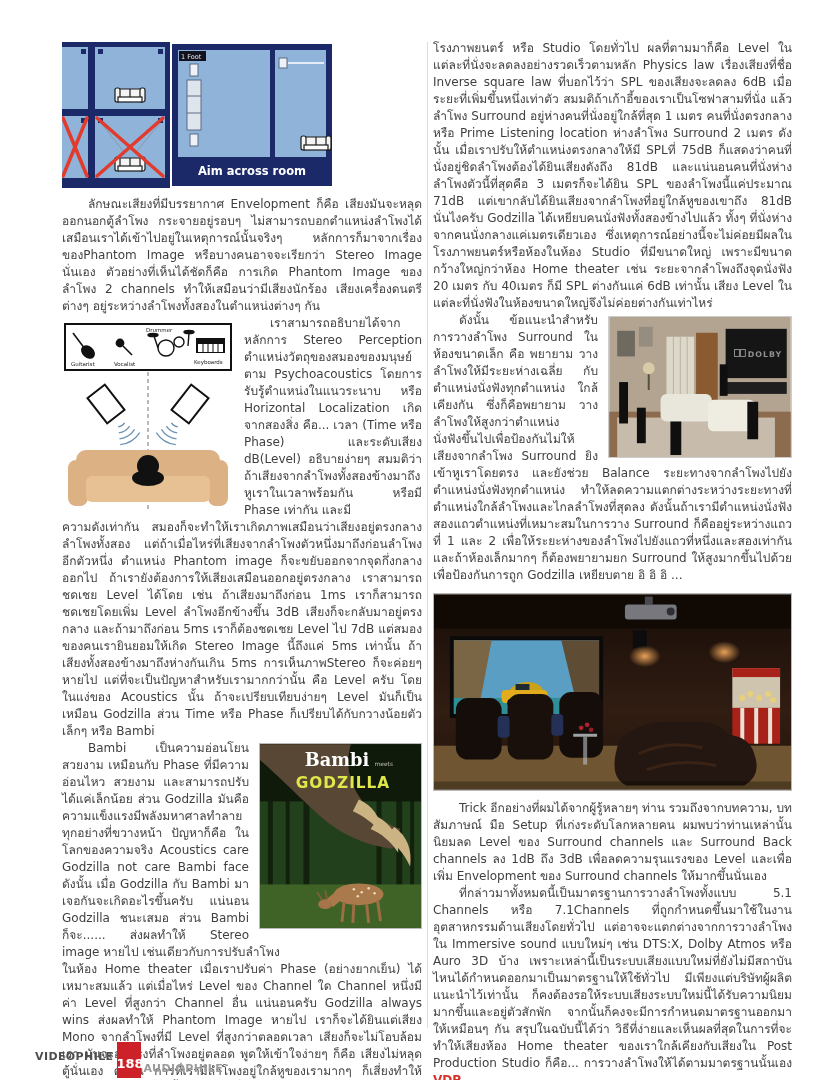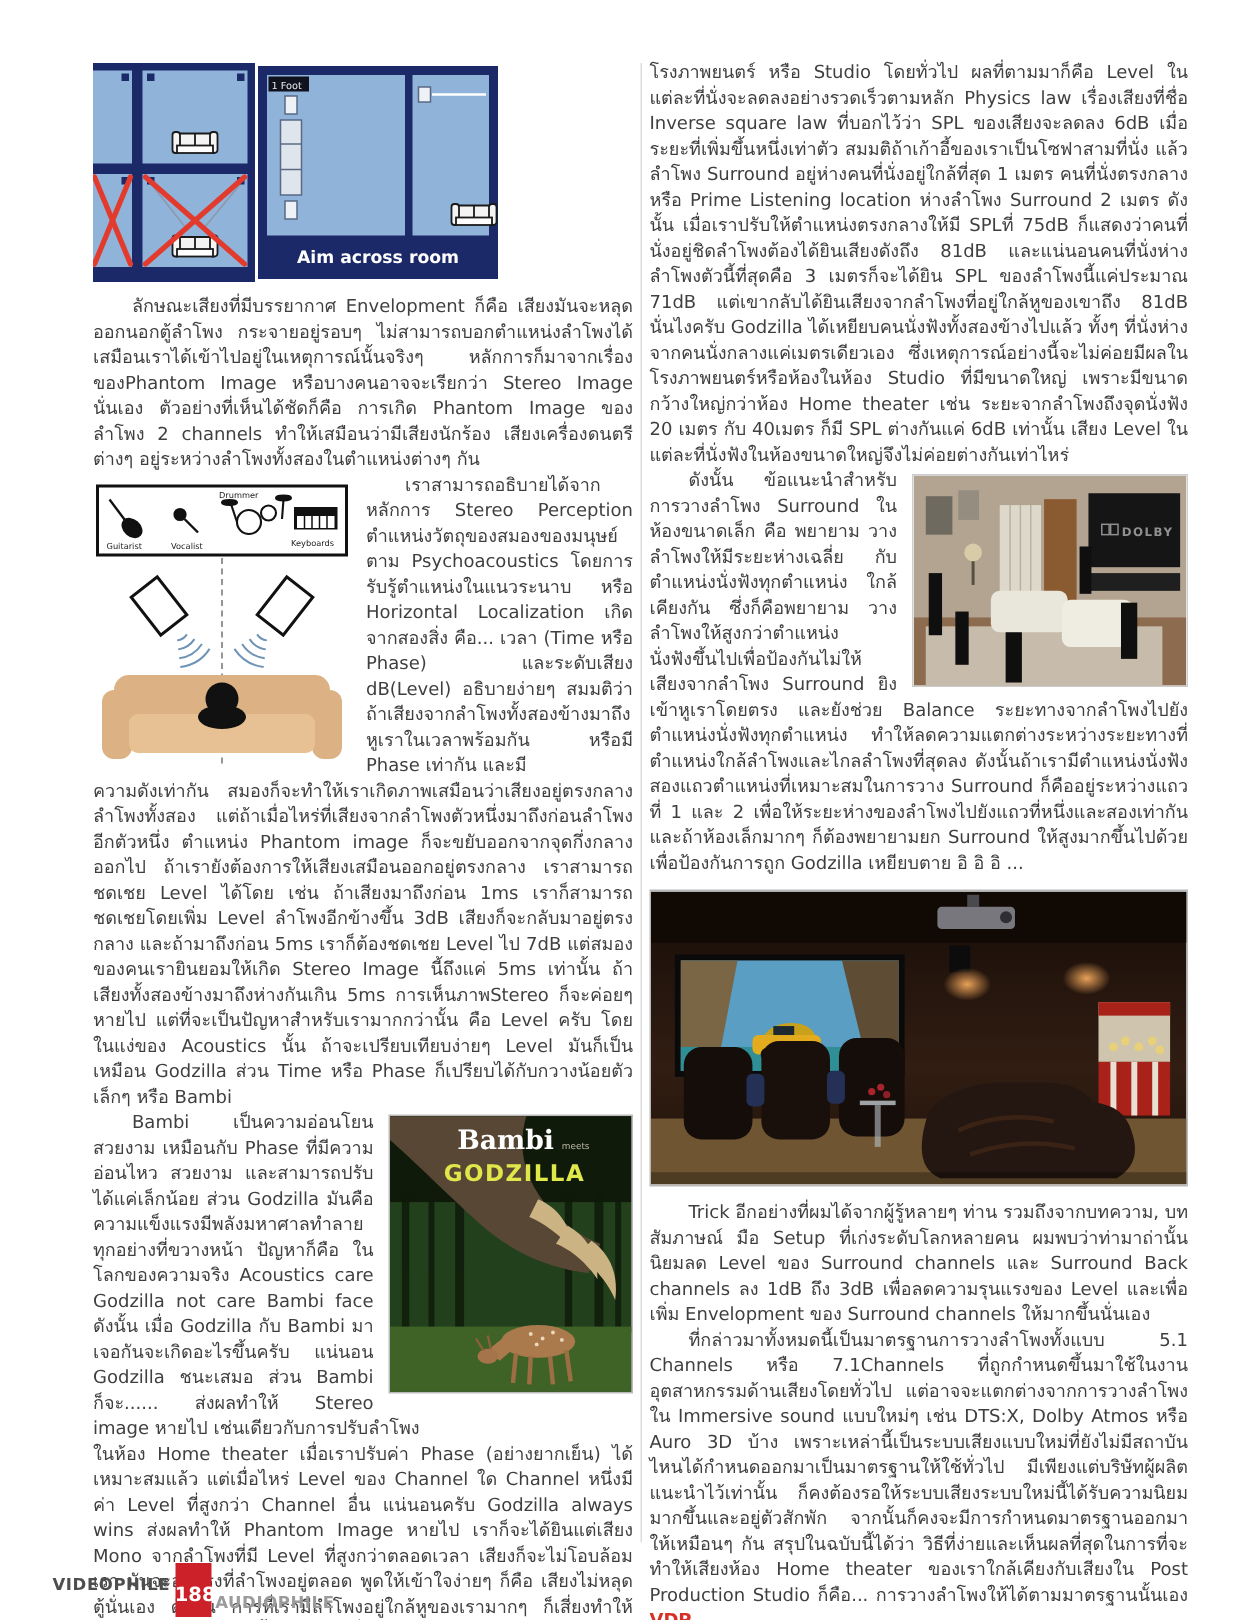--- a/index.html
+++ b/index.html
@@ -314,21 +314,21 @@
           <circle cx="158" cy="136" r="2.4" fill="#8f1e26"></circle>
       </g>
       <g>
         <path d="M186,148 q-12,36 8,44 l118,0 q18,-10 10,-32 q-5,-17 -26,-19 q-9,-13 -31,-13 l-36,0 q-30,3 -43,20 z" fill="#241711"></path>
         <path d="M206,160 q30,-14 64,-6" stroke="#3a2315" stroke-width="3" fill="none"></path>
         <path d="M214,176 q34,-12 70,-4" stroke="#3a2315" stroke-width="3" fill="none"></path>
       </g>
       <rect y="188" width="359" height="8" fill="#000" opacity="0.3"></rect>
     </svg>
 
-    <p class="ind">Trick อีกอย่างที่ผมได้จากผู้รู้หลายๆ ท่าน รวมถึงจากบทความ, บทสัมภาษณ์ มือ Setup ที่เก่งระดับโลกหลายคน ผมพบว่าท่ามาถ่านั้นนิยมลด Level ของ Surround channels และ Surround Back channels ลง 1dB ถึง 3dB เพื่อลดความรุนแรงของ Level และเพื่อเพิ่ม Envelopment ของ Surround channels ให้มากขึ้นนั่นเอง</p>
+    <p class="ind">Trick อีกอย่างที่ผมได้จากผู้รู้หลายๆ ท่าน รวมถึงจากบทความ, บทสัมภาษณ์ มือ Setup ที่เก่งระดับโลกหลายคน ผมพบว่าท่านเหล่านั้นนิยมลด Level ของ Surround channels และ Surround Back channels ลง 1dB ถึง 3dB เพื่อลดความรุนแรงของ Level และเพื่อเพิ่ม Envelopment ของ Surround channels ให้มากขึ้นนั่นเอง</p>
     <p class="ind"><span>ที่กล่าวมาทั้งหมดนี้เป็นมาตรฐานการวางลำโพงทั้งแบบ 5.1 Channels หรือ 7.1Channels ที่ถูกกำหนดขึ้นมาใช้ในงานอุตสาหกรรมด้านเสียงโดยทั่วไป แต่อาจจะแตกต่างจากการวางลำโพงใน Immersive sound แบบใหม่ๆ เช่น DTS:X, Dolby Atmos หรือ Auro 3D บ้าง เพราะเหล่านี้เป็นระบบเสียงแบบใหม่ที่ยังไม่มีสถาบันไหนได้กำหนดออกมาเป็นมาตรฐานให้ใช้ทั่วไป มีเพียงแต่บริษัทผู้ผลิตแนะนำไว้เท่านั้น ก็คงต้องรอให้ระบบเสียงระบบใหม่นี้ได้รับความนิยมมากขึ้นและอยู่ตัวสักพัก จากนั้นก็คงจะมีการกำหนดมาตรฐานออกมาให้เหมือนๆ กัน สรุปในฉบับนี้ได้ว่า วิธีที่ง่ายและเห็นผลที่สุดในการที่จะทำให้เสียงห้อง Home theater ของเราใกล้เคียงกับเสียงใน Post Production Studio ก็คือ... การวางลำโพงให้ได้ตามมาตรฐานนั้นเอง</span> <span class="vdp">VDP</span></p>
   </div>
 
   <div class="footer">
     <span class="vp">VIDEOPHILE</span>
     <span class="issue">188</span>
     <span class="ap">AUDIOPHILE</span>
   </div>
 
 </div>

